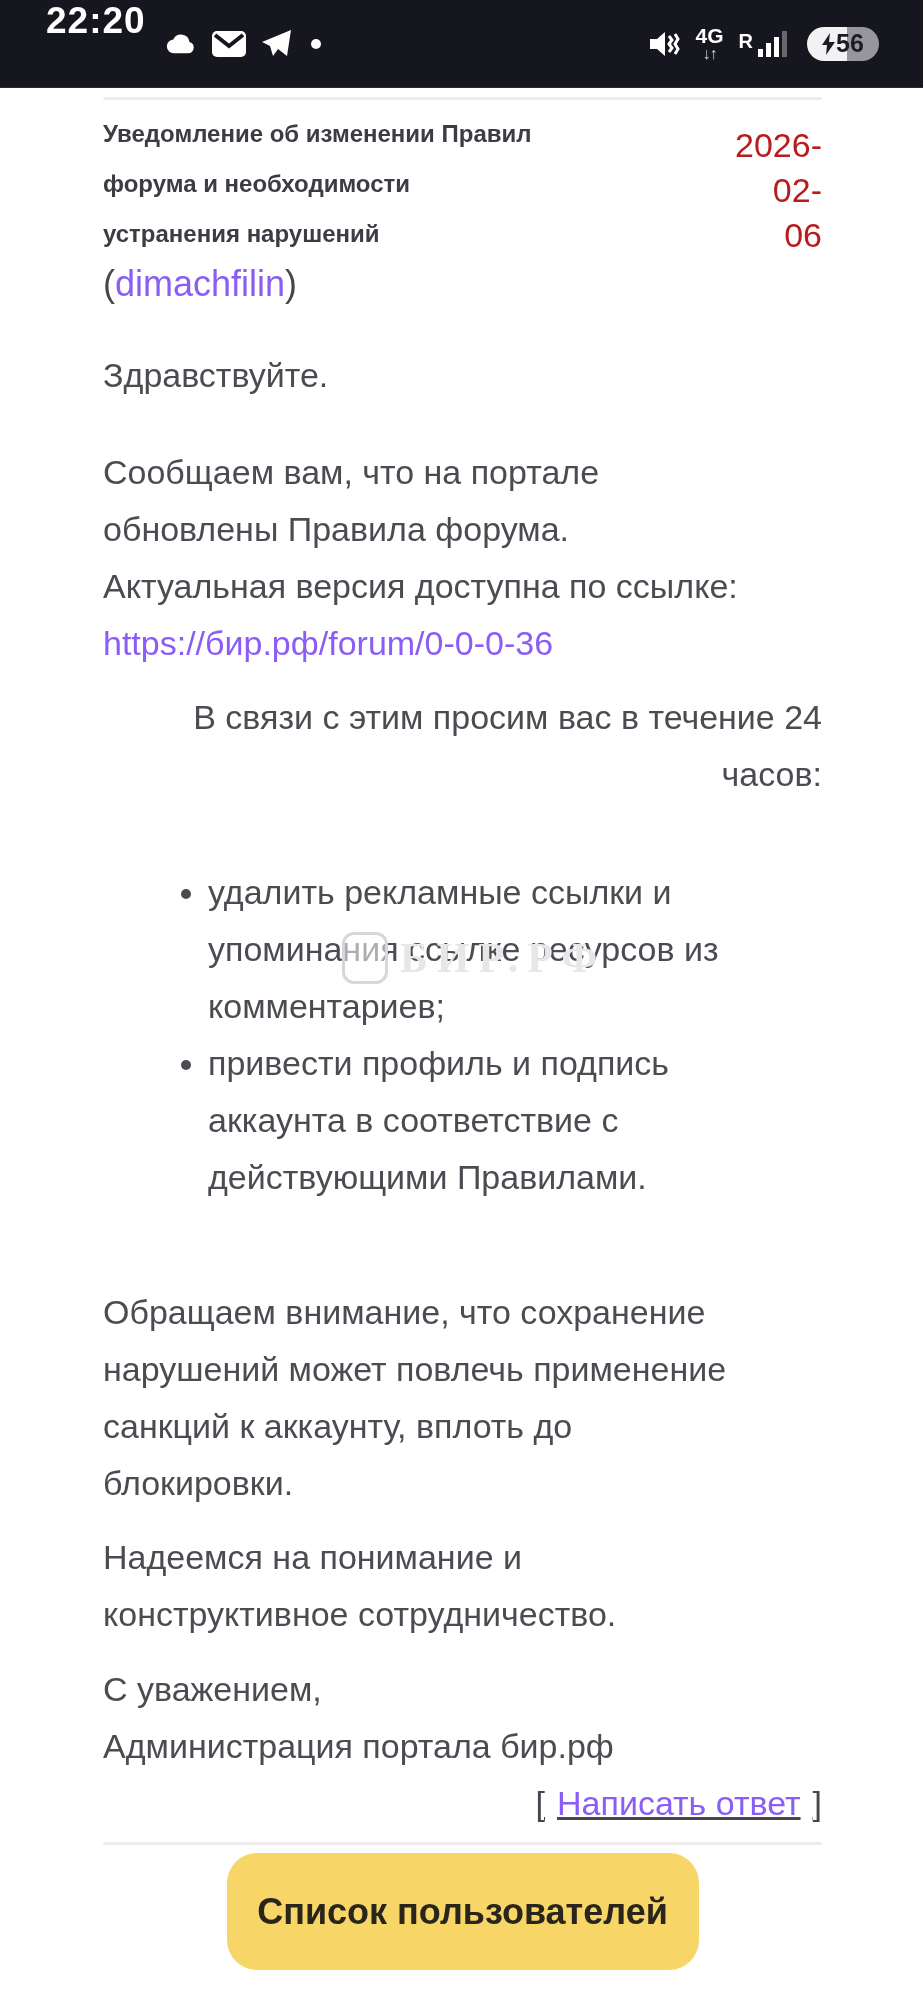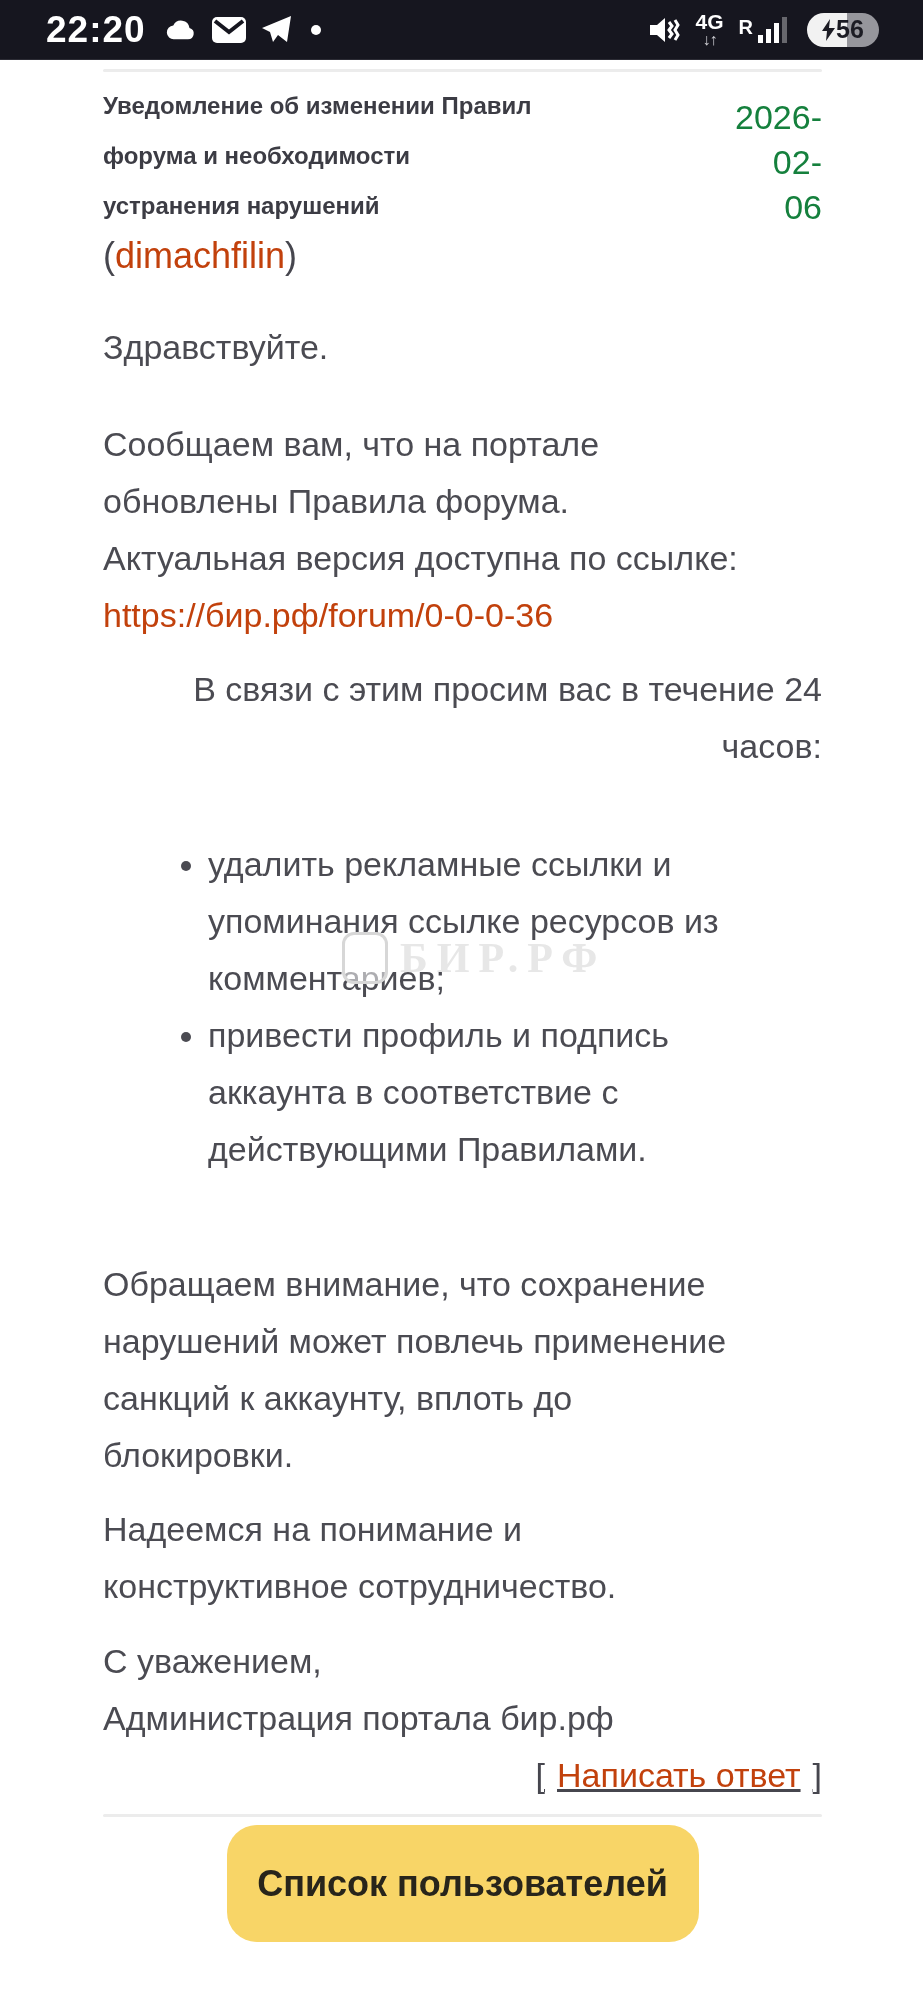--- a/index.html
+++ b/index.html
@@ -4,22 +4,22 @@
 <style>
   * { margin:0; padding:0; box-sizing:border-box; }
   html,body { background:#ffffff; }
   .screen {
     position:relative; width:923px; height:2000px; overflow:hidden;
     background:#ffffff; font-family:"Liberation Sans", sans-serif;
   }
 
   
   .statusbar {
-    height:60px; background:#16161f; color:#ffffff;
-    display:flex; align-items:center; padding:0 44px 0 46px;
+    height:88px; background:#16161f; color:#ffffff;
+    display:flex; padding:0 44px 0 46px;
     border-bottom:1px solid #2c2c35;
   }
   .sb-time { font-size:37px; font-weight:bold; letter-spacing:1px; }
   .sb-left-icons { display:flex; align-items:center; gap:13px; margin-left:16px; }
   .sb-spacer { flex:1; }
   .sb-right-icons { display:flex; align-items:center; gap:15px; }
   .sb-dot { width:10px; height:10px; border-radius:50%; background:#ffffff; display:inline-block; margin-left:6px; }
   .net-block { display:flex; flex-direction:column; align-items:center; line-height:1; }
   .net-type { font-size:21px; font-weight:bold; }
   .net-arrows { font-size:16px; letter-spacing:-1px; color:#cfcfd4; }
@@ -38,24 +38,24 @@
   .divider.top { margin-top:9px; }
   .divider.bottom { margin-top:10px; }
 
   .post-head { display:flex; margin-top:9px; }
   .post-titlewrap { flex:1; }
   .post-title {
     font-size:24px; font-weight:bold; color:#3c3c44;
     line-height:50px; white-space:pre-line;
   }
   .post-author { font-size:36px; line-height:50px; color:#46464e; }
-  .link { color:#c2410c; text-decoration:none; cursor:pointer; }
+  .link { color:#8b5cf6; text-decoration:none; cursor:pointer; }
   .post-date {
     width:118px; text-align:right; font-size:34px; line-height:45px;
-    color:#15803d; padding-top:14px; white-space:pre-line;
+    color:#b91c1c; padding-top:14px; white-space:pre-line;
   }
 
   .message { font-size:34px; line-height:57px; color:#4b4b52; }
   .pre { white-space:pre-line; }
   .p1 { margin-top:38px; }
   .p2 { margin-top:40px; }
   .p3 { margin-top:17px;text-align:right; }
   .message ul { margin:61px 0 0; padding-left:105px; list-style:disc; }
   .message li::marker { color:#4b4b52; }
   .p4 { margin-top:78px; }

